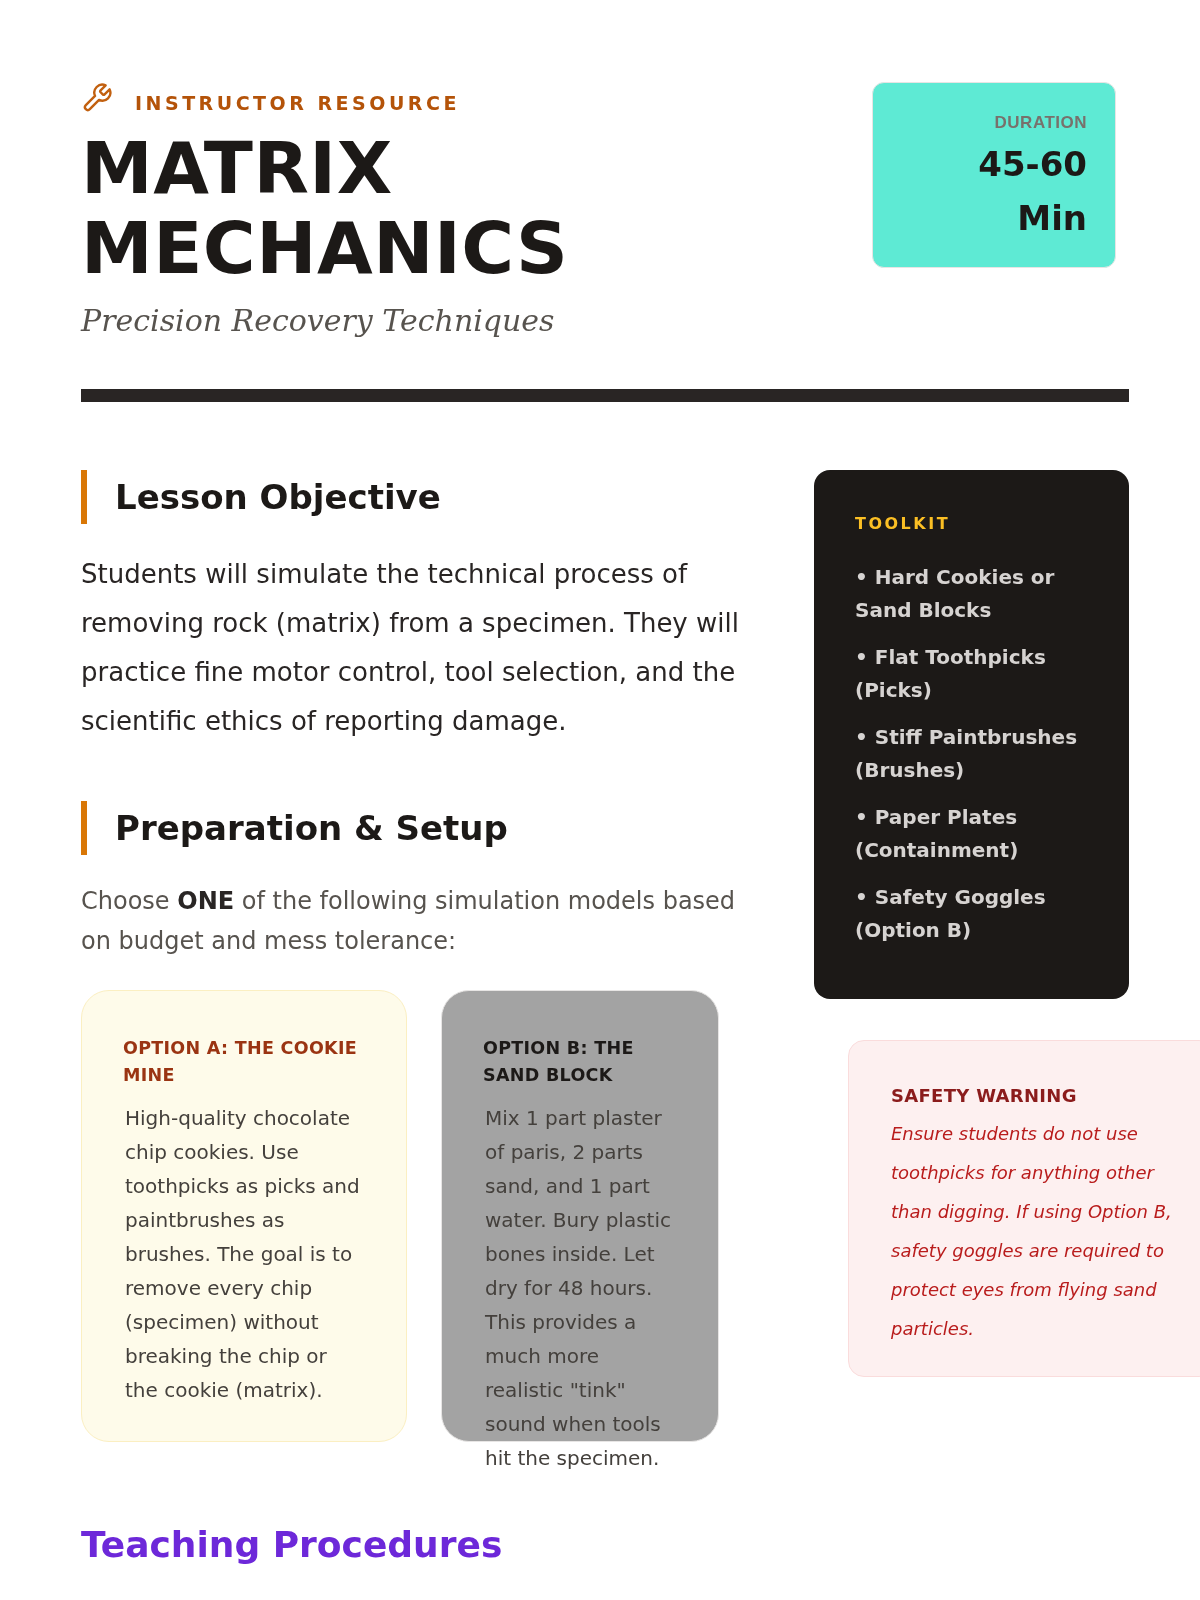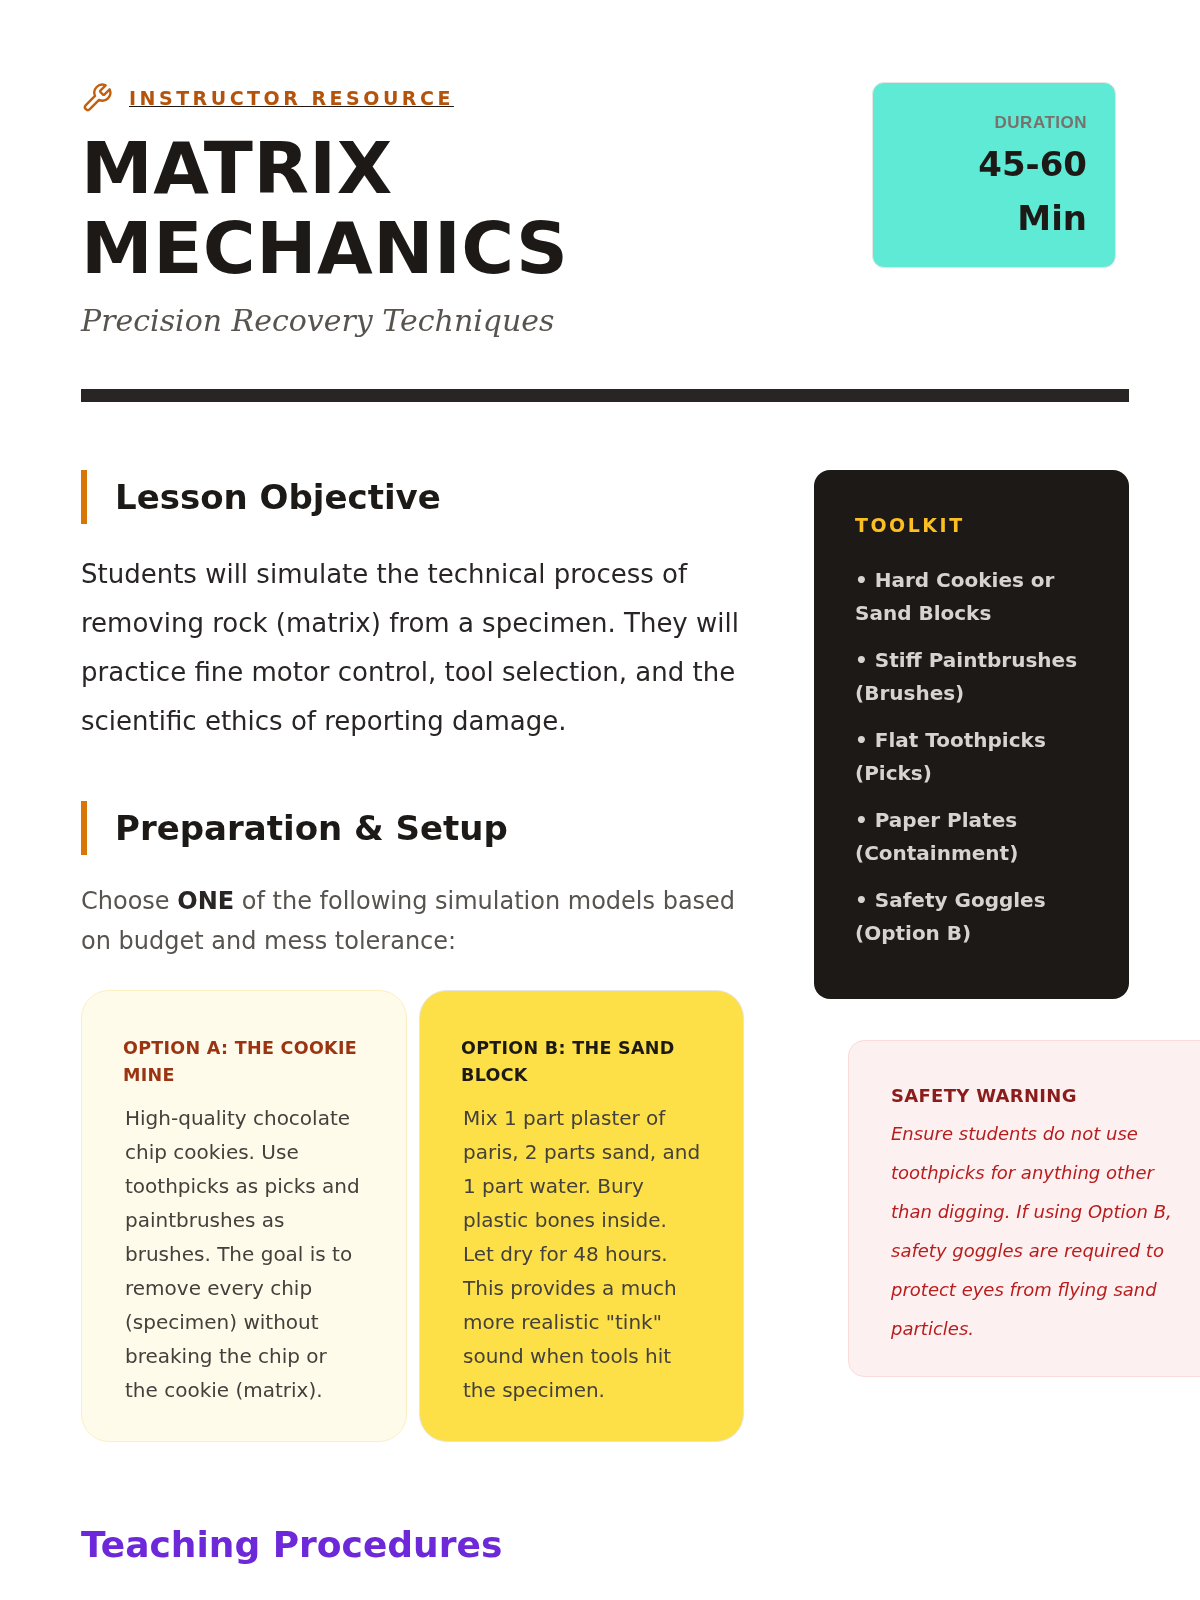--- a/index.html
+++ b/index.html
@@ -1,20 +1,20 @@
 <!DOCTYPE html>
 <html><head>
 <meta charset="utf-8">
 <style>
   html, body { margin: 0; padding: 0; background: #ffffff; }
   body { width: 1200px; height: 1600px; position: relative; overflow: hidden; font-family: "DejaVu Sans", sans-serif; color: #1c1917; }
   .page { position: absolute; left: 81px; top: 0; width: 1048px; }
 
   
-  .eyebrow { position: absolute; left: 0; top: 82px; display: flex; align-items: center; gap: 16px; text-decoration: underline; }
+  .eyebrow { position: absolute; left: 0; top: 82px; display: flex; align-items: flex-end; gap: 22px; }
   .eyebrow svg { width: 32px; height: 32px; }
   .eyebrow-text { font-family: "DejaVu Sans", sans-serif; font-weight: bold; font-size: 19px; letter-spacing: 3.5px; color: #b45309; }
   .title { position: absolute; left: 0; top: 128px; margin: 0; font-family: "DejaVu Sans", sans-serif; font-weight: bold; font-size: 72px; line-height: 80px; color: #1c1917; letter-spacing: 0.5px; }
   .title span { display: block; }
   .subtitle { position: absolute; left: 0; top: 303px; font-family: "DejaVu Serif", serif; font-style: italic; font-size: 30px; color: #57534e; }
   .duration { position: absolute; left: 791px; top: 82px; width: 244px; height: 186px; background: #5eead4; border: 1.5px solid #e7e5e4; border-radius: 12px; text-align: right; box-sizing: border-box; padding: 30px 28px 0 0; }
   .duration-label { font-family: "Liberation Sans", sans-serif; font-weight: bold; font-size: 17px; color: #78716c; letter-spacing: 0.5px; }
   .duration-value { font-family: "DejaVu Sans", sans-serif; font-weight: bold; font-size: 34px; line-height: 54px; color: #1c1917; margin-top: 4px; }
   .rule { position: absolute; left: 0; top: 389px; width: 1048px; height: 13px; background: #292524; }
 
@@ -25,29 +25,29 @@
   .obj-head { top: 470px; }
   .prep-head { top: 801px; }
 
   .objective { position: absolute; left: 0; top: 550px; width: 680px; font-family: "DejaVu Sans", sans-serif; font-size: 26px; line-height: 49px; color: #292524; margin: 0; }
   .prep-intro { position: absolute; left: 0; top: 881px; width: 680px; font-family: "DejaVu Sans", sans-serif; font-size: 24px; line-height: 40px; color: #57534e; margin: 0; }
   .prep-intro b { color: #292524; }
 
   
   .option { position: absolute; top: 990px; width: 326px; height: 452px; border-radius: 28px; box-sizing: border-box; padding: 44px 40px 0 41px; }
   .option-a { left: 0; background: #fefbea; border: 1.5px solid #fbefc2; }
-  .option-b { left: 338px; width: 325px; background: #fde047; border: 1.5px solid #e7e5e4; }
+  .option-b { left: 360px; width: 278px; background: #a3a3a3; border: 1.5px solid #e7e5e4; }
   .option h3 { margin: 0 0 12px 0; font-family: "DejaVu Sans", sans-serif; font-weight: bold; font-size: 17.5px; line-height: 27px; letter-spacing: 0.3px; }
   .option-a h3 { color: #9a3412; }
   .option-b h3 { color: #1c1917; }
   .option p { margin: 2px; font-family: "DejaVu Sans", sans-serif; font-size: 20px; line-height: 34px; color: #44403c; }
 
   
   .toolkit { position: absolute; left: 733px; top: 470px; width: 315px; height: 529px; background: #1c1917; border-radius: 16px; box-sizing: border-box; padding: 44px 30px 0 41px; }
-  .toolkit h4 { margin: 0 0 28px 0; font-family: "DejaVu Sans", sans-serif; font-weight: bold; font-size: 19px; letter-spacing: 2.5px; color: #fbbf24; }
+  .toolkit h4 { margin: 0 0 28px 0; font-family: "DejaVu Sans", sans-serif; font-weight: bold; font-size: 16px; letter-spacing: 2.5px; color: #fbbf24; }
   .toolkit ul { list-style: none; margin: 0; padding: 0; }
   .toolkit li { font-family: "DejaVu Sans", sans-serif; font-weight: bold; font-size: 20px; line-height: 33px; color: #d6d3d1; margin-bottom: 14px; }
 
   
   .safety { position: absolute; left: 767px; top: 1040px; width: 367px; height: 337px; background: #fdf0f0; border: 1.5px solid #fadcdc; border-radius: 16px; box-sizing: border-box; padding: 44px 30px 0 42px; }
   .safety h4 { margin: 0 0 8px 0; font-family: "DejaVu Sans", sans-serif; font-weight: bold; font-size: 18px; color: #8b1c1c; letter-spacing: 0.3px; }
   .safety p { margin: 0; font-family: "DejaVu Sans", sans-serif; font-style: italic; font-size: 18px; line-height: 39px; color: #b91c1c; }
 
   .procedures { position: absolute; left: 0; top: 1524px; margin: 0; font-family: "DejaVu Sans", sans-serif; font-weight: bold; font-size: 36px; color: #6d28d9; }
 </style>
@@ -99,22 +99,22 @@
 
   <div class="option option-b">
     <h3>OPTION B: THE SAND BLOCK</h3>
     <p>Mix 1 part plaster of paris, 2 parts sand, and 1 part water. Bury plastic bones inside. Let dry for 48 hours. This provides a much more realistic "tink" sound when tools hit the specimen.</p>
   </div>
 
   <div class="toolkit">
     <h4>TOOLKIT</h4>
     <ul>
       <li>• Hard Cookies or Sand Blocks</li>
+      <li>• Flat Toothpicks (Picks)</li>
       <li>• Stiff Paintbrushes (Brushes)</li>
-      <li>• Flat Toothpicks (Picks)</li>
       <li>• Paper Plates (Containment)</li>
       <li>• Safety Goggles (Option B)</li>
     </ul>
   </div>
 
   <div class="safety">
     <h4>SAFETY WARNING</h4>
     <p>Ensure students do not use toothpicks for anything other than digging. If using Option B, safety goggles are required to protect eyes from flying sand particles.</p>
   </div>
 

